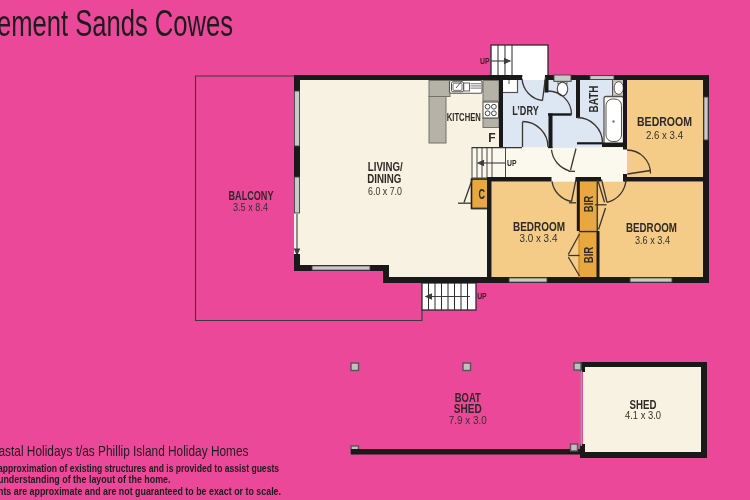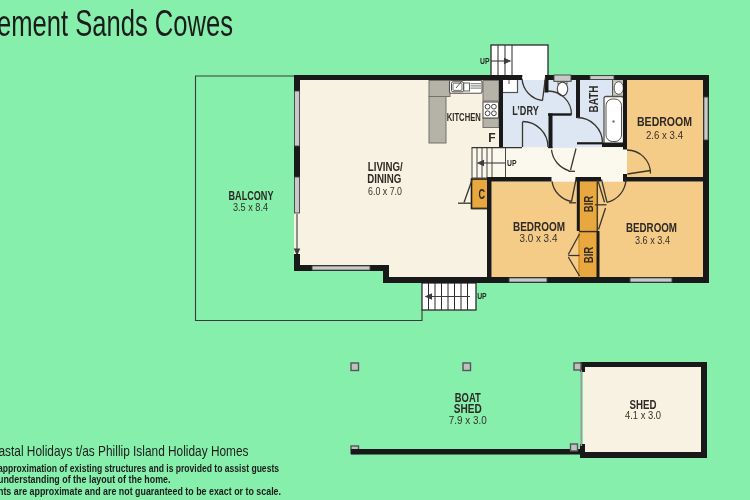--- a/index.html
+++ b/index.html
@@ -1,16 +1,16 @@
 <!DOCTYPE html>
 <html><head>
 <meta charset="utf-8">
 <style>
   html,body{margin:0;padding:0;background:#ffffff;}
-  .page{position:relative;width:750px;height:500px;overflow:hidden;background:#86efac;}
+  .page{position:relative;width:750px;height:500px;overflow:hidden;background:#ec4899;}
   svg{position:absolute;left:0;top:0;}
   text{font-family:"Liberation Sans",sans-serif;}
 </style>
 </head>
 <body>
 <div class="page">
 <svg width="750" height="500" viewBox="0 0 750 500">
 
   <path d="M294,75 L709,75 L709,283 L383,283 L383,271 L294,271 Z" fill="#f7f2e1"></path>
 

